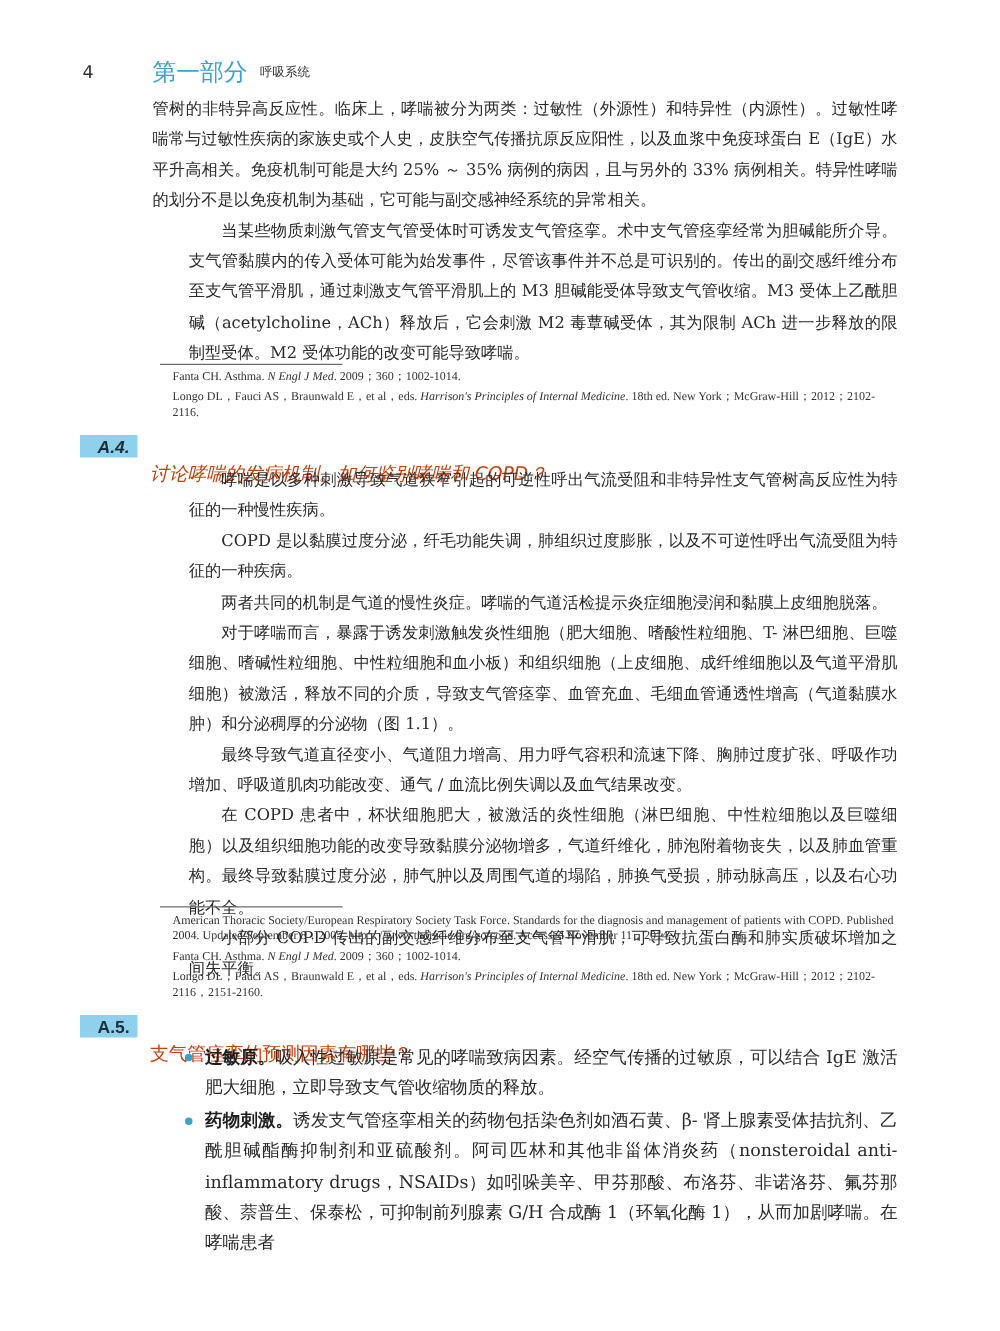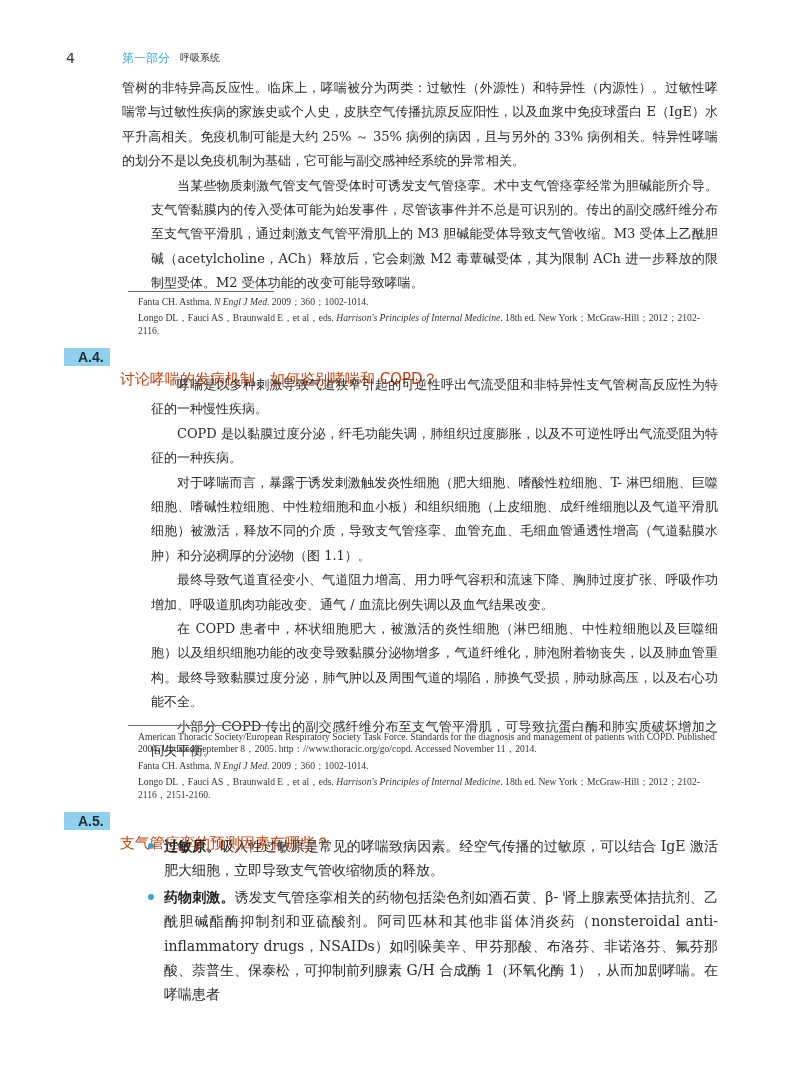--- a/index.html
+++ b/index.html
@@ -29,21 +29,21 @@
       font-size: 14px;
     }
     .page-number {
       width: 56px;
       color: #333;
       font-size: 14px;
     }
     .part-label {
       color: #3aa3c9;
       margin-right: 10px;
-      font-size: 12px;
+      font-size: 19px;
     }
     .chapter-label {
       color: #333;
       font-size: 10px;
     }
     .body-block {
       position: absolute;
       left: 122px;
       width: 596px;
       font-size: 13px;
@@ -134,28 +134,29 @@
     <p class="para">管树的非特异高反应性。临床上，哮喘被分为两类：过敏性（外源性）和特异性（内源性）。过敏性哮喘常与过敏性疾病的家族史或个人史，皮肤空气传播抗原反应阳性，以及血浆中免疫球蛋白 E（IgE）水平升高相关。免疫机制可能是大约 25% ～ 35% 病例的病因，且与另外的 33% 病例相关。特异性哮喘的划分不是以免疫机制为基础，它可能与副交感神经系统的异常相关。</p>
     <p class="para indent">当某些物质刺激气管支气管受体时可诱发支气管痉挛。术中支气管痉挛经常为胆碱能所介导。支气管黏膜内的传入受体可能为始发事件，尽管该事件并不总是可识别的。传出的副交感纤维分布至支气管平滑肌，通过刺激支气管平滑肌上的 M3 胆碱能受体导致支气管收缩。M3 受体上乙酰胆碱（acetylcholine，ACh）释放后，它会刺激 M2 毒蕈碱受体，其为限制 ACh 进一步释放的限制型受体。M2 受体功能的改变可能导致哮喘。</p>
   </div>
 
   <div class="footnote-rule" style="top:291px;"></div>
   <div class="footnotes" style="top:296px;">
     <div class="ref"><span>Fanta CH. Asthma. </span><i>N Engl J Med</i><span>. 2009；360；1002-1014.</span></div>
     <div class="ref"><span>Longo DL，Fauci AS，Braunwald E，et al，eds. </span><i>Harrison's Principles of Internal Medicine</i><span>. 18th ed. New York；McGraw-Hill；2012；2102-2116.</span></div>
   </div>
 
-  <div class="section-head" style="top:347px;">
+  <div class="section-head" style="top:347px;font-style:italic;">
     <span class="section-num">A.4.</span>
     <span class="section-title">讨论哮喘的发病机制。如何鉴别哮喘和 COPD？</span>
   </div>
 
   <div class="body-block" style="top:373px;">
     <p class="para indent">哮喘是以多种刺激导致气道狭窄引起的可逆性呼出气流受阻和非特异性支气管树高反应性为特征的一种慢性疾病。</p>
     <p class="para indent">COPD 是以黏膜过度分泌，纤毛功能失调，肺组织过度膨胀，以及不可逆性呼出气流受阻为特征的一种疾病。</p>
+    <p class="para indent">两者共同的机制是气道的慢性炎症。哮喘的气道活检提示炎症细胞浸润和黏膜上皮细胞脱落。</p>
     <p class="para indent">对于哮喘而言，暴露于诱发刺激触发炎性细胞（肥大细胞、嗜酸性粒细胞、T- 淋巴细胞、巨噬细胞、嗜碱性粒细胞、中性粒细胞和血小板）和组织细胞（上皮细胞、成纤维细胞以及气道平滑肌细胞）被激活，释放不同的介质，导致支气管痉挛、血管充血、毛细血管通透性增高（气道黏膜水肿）和分泌稠厚的分泌物（图 1.1）。</p>
     <p class="para indent">最终导致气道直径变小、气道阻力增高、用力呼气容积和流速下降、胸肺过度扩张、呼吸作功增加、呼吸道肌肉功能改变、通气 / 血流比例失调以及血气结果改变。</p>
     <p class="para indent">在 COPD 患者中，杯状细胞肥大，被激活的炎性细胞（淋巴细胞、中性粒细胞以及巨噬细胞）以及组织细胞功能的改变导致黏膜分泌物增多，气道纤维化，肺泡附着物丧失，以及肺血管重构。最终导致黏膜过度分泌，肺气肿以及周围气道的塌陷，肺换气受损，肺动脉高压，以及右心功能不全。</p>
     <p class="para indent">小部分 COPD 传出的副交感纤维分布至支气管平滑肌，可导致抗蛋白酶和肺实质破坏增加之间失平衡。</p>
   </div>
 
   <div class="footnote-rule" style="top:725px;"></div>
   <div class="footnotes" style="top:731px;">
     <div class="ref"><span>American Thoracic Society/European Respiratory Society Task Force. Standards for the diagnosis and management of patients with COPD. Published 2004. Updated September 8，2005. http：//www.thoracic.org/go/copd. Accessed November 11，2014.</span></div>
     <div class="ref"><span>Fanta CH. Asthma. </span><i>N Engl J Med</i><span>. 2009；360；1002-1014.</span></div>

